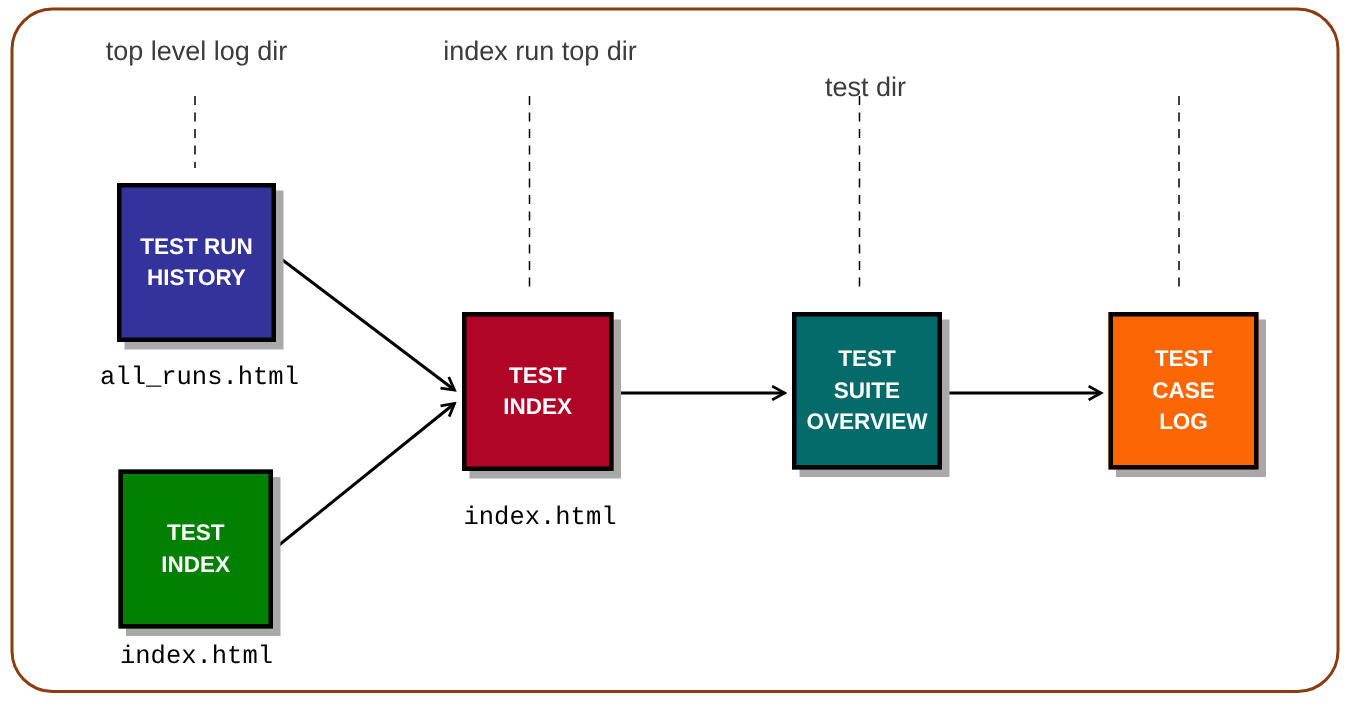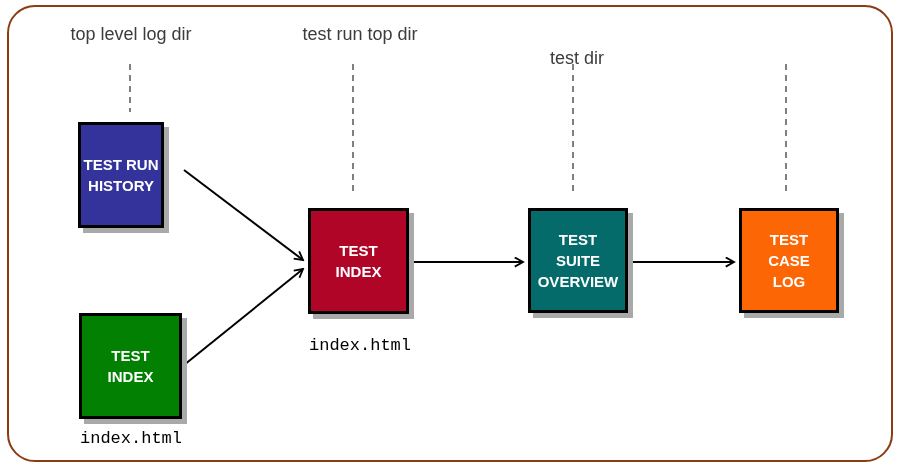--- a/index.html
+++ b/index.html
@@ -45,21 +45,21 @@
     display: flex;
     align-items: center;
     justify-content: center;
     text-align: center;
     color: #ffffff;
     font-weight: bold;
     font-size: 15px;
     line-height: 21px;
   }
   .node span { white-space: pre-line; }
-  #n1 { left: 78px;  top: 122px; width: 86px; height: 106px; }
+  #n1 { left: 78px;  top: 122px; width: 106px; height: 106px; }
   #n2 { left: 79px;  top: 313px; width: 103px; height: 106px; }
   #n3 { left: 308px; top: 208px; width: 101px; height: 106px; }
   #n4 { left: 528px; top: 208px; width: 100px; height: 105px; }
   #n5 { left: 739px; top: 208px; width: 100px; height: 105px; }
   .file-label {
     position: absolute;
     transform: translateX(-50%);
     font-family: "Liberation Mono", monospace;
     font-size: 17px;
     color: #000000;
@@ -70,21 +70,21 @@
   #f3 { left: 131px; top: 429px; }
 </style>
 </head>
 <body>
 
 <div class="canvas">
 
   <div class="frame" style="border-color: rgb(139, 60, 16);"></div>
 
   <div class="col-header" id="h1">top level log dir</div>
-  <div class="col-header" id="h2">test run top dir</div>
+  <div class="col-header" id="h2">index run top dir</div>
   <div class="col-header" id="h3">test dir</div>
 
   <svg class="connector-layer" width="899" height="469" viewBox="0 0 899 469" xmlns="http://www.w3.org/2000/svg">
     <defs>
       <marker id="arrowhead" viewBox="0 0 12 12" refX="10" refY="6" markerWidth="11" markerHeight="11" markerUnits="userSpaceOnUse" orient="auto">
         <path d="M1,1 L10,6 L1,11" fill="none" stroke="#000000" stroke-width="2"></path>
       </marker>
     </defs>
 
     <line x1="130" y1="64" x2="130" y2="112" stroke="#000000" stroke-width="1" stroke-dasharray="6 5"></line>
@@ -114,16 +114,17 @@
     <span>TEST
 SUITE
 OVERVIEW</span>
   </div>
   <div class="node" id="n5" style="background-color: rgb(252, 102, 4);">
     <span>TEST
 CASE
 LOG</span>
   </div>
 
+  <div class="file-label" id="f1">all_runs.html</div>
   <div class="file-label" id="f2">index.html</div>
   <div class="file-label" id="f3">index.html</div>
 
 </div>
 
 </body></html>

